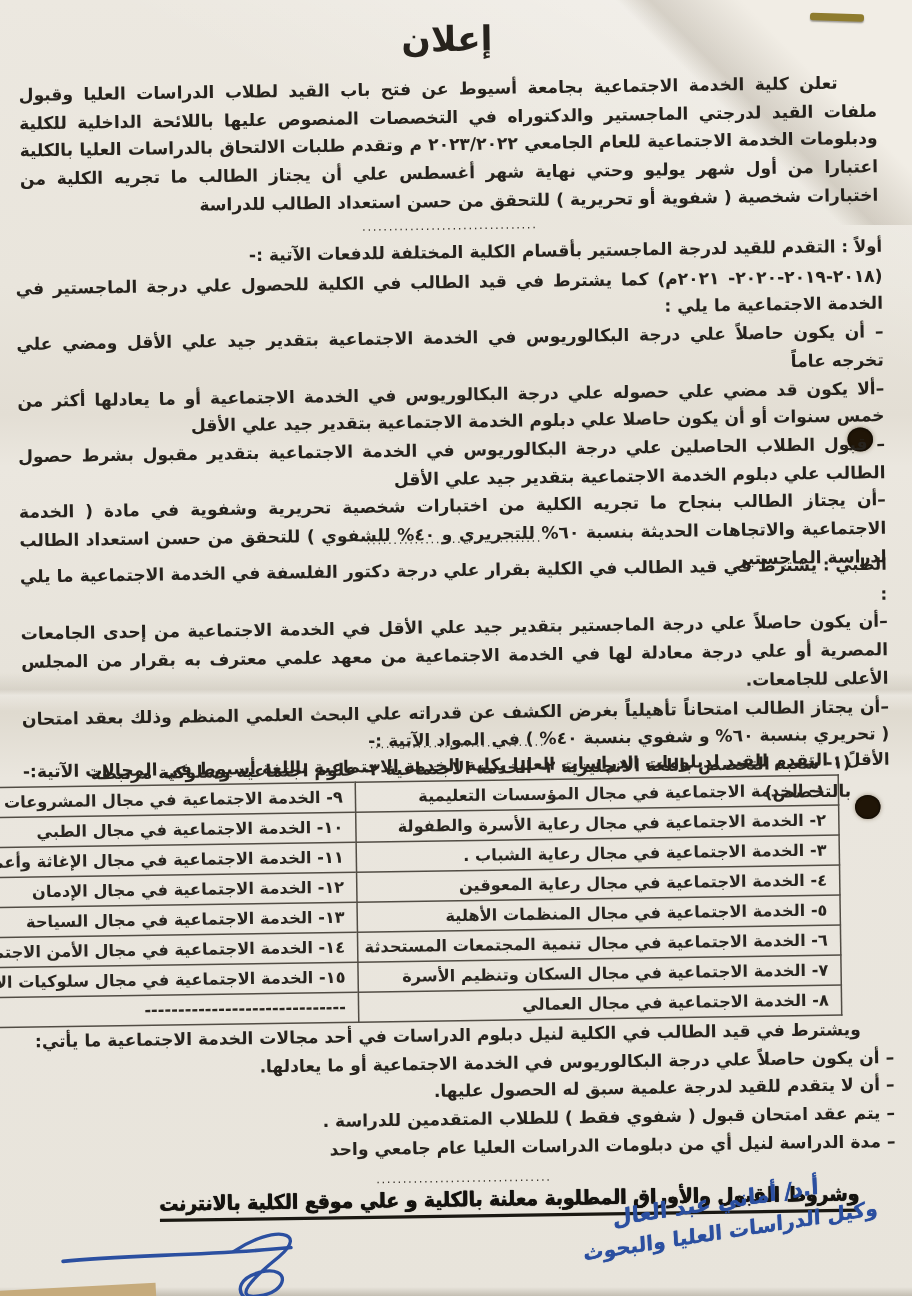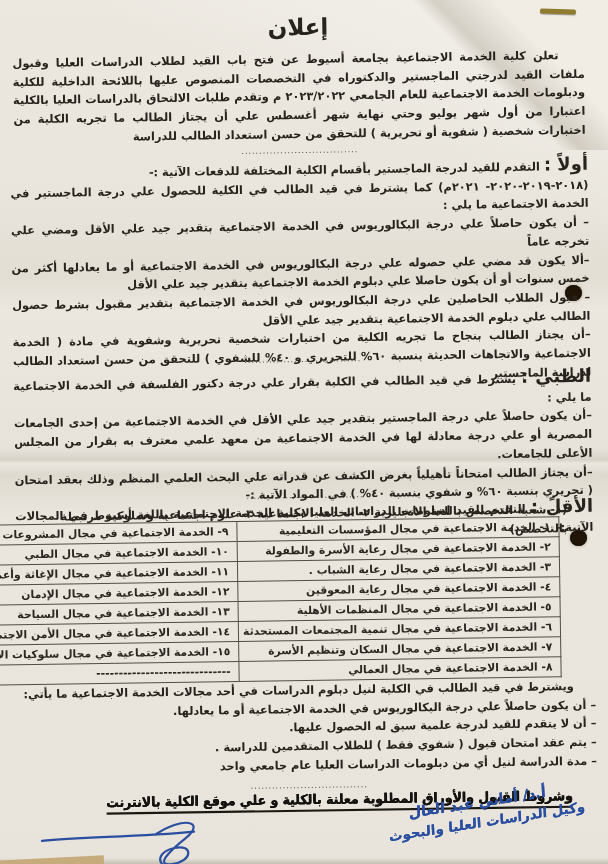--- a/index.html
+++ b/index.html
@@ -41,21 +41,21 @@
   }
   .abs{position:absolute;}
   .doc-title{top:14px;left:0;right:0;text-align:center;font-size:23px;font-weight:700;letter-spacing:1px;}
   .para{font-size:11.4px;font-weight:700;line-height:18.7px;text-align:justify;}
   .intro{top:50px;right:18px;left:18px;text-indent:26px;}
   .sep{left:0;right:0;text-align:center;font-size:8px;letter-spacing:1px;color:#3a352d;line-height:8px;white-space:nowrap;overflow:hidden;}
   .sep-1{top:147px;}
   .sep-2{top:356px;}
   .sep-3{top:492px;}
   .sep-4{top:782px;}
-  .sec-label{font-weight:700;font-size:18px;}
+  .sec-label{font-weight:700;font-size:11px;}
   .sec1{top:159px;right:16px;left:14px;}
   .sec2{top:371px;right:16px;left:14px;}
   .subjects{margin-right:26px;text-align:right;}
   .sec3-head{top:501px;right:16px;left:14px;}
   .bullets div{margin:0;}
   
   .dip-table{position:absolute;top:520px;right:50px;left:37px;border-collapse:collapse;}
   .dip-table td{
     border:1px solid #514c44;font-size:10.8px;font-weight:700;
     padding:1px 8px 2px 4px;height:16px;color:#2a2620;white-space:nowrap;overflow:hidden;

